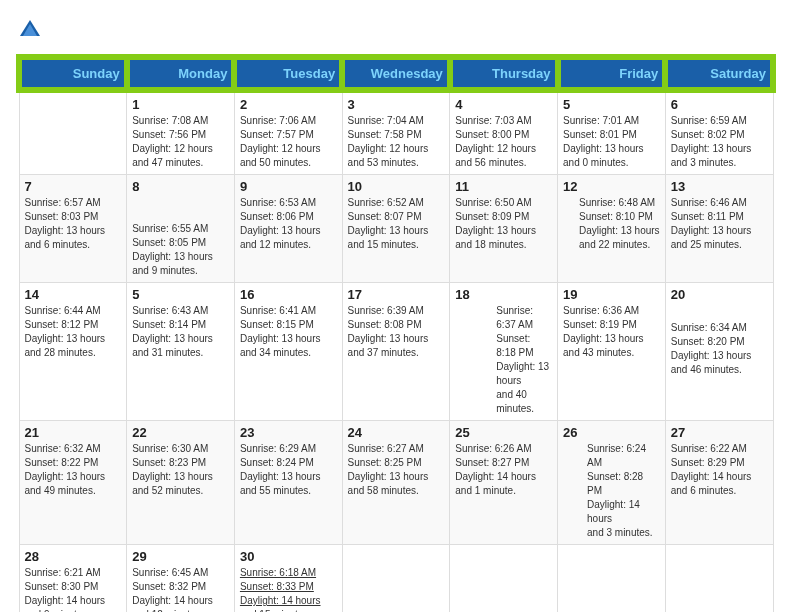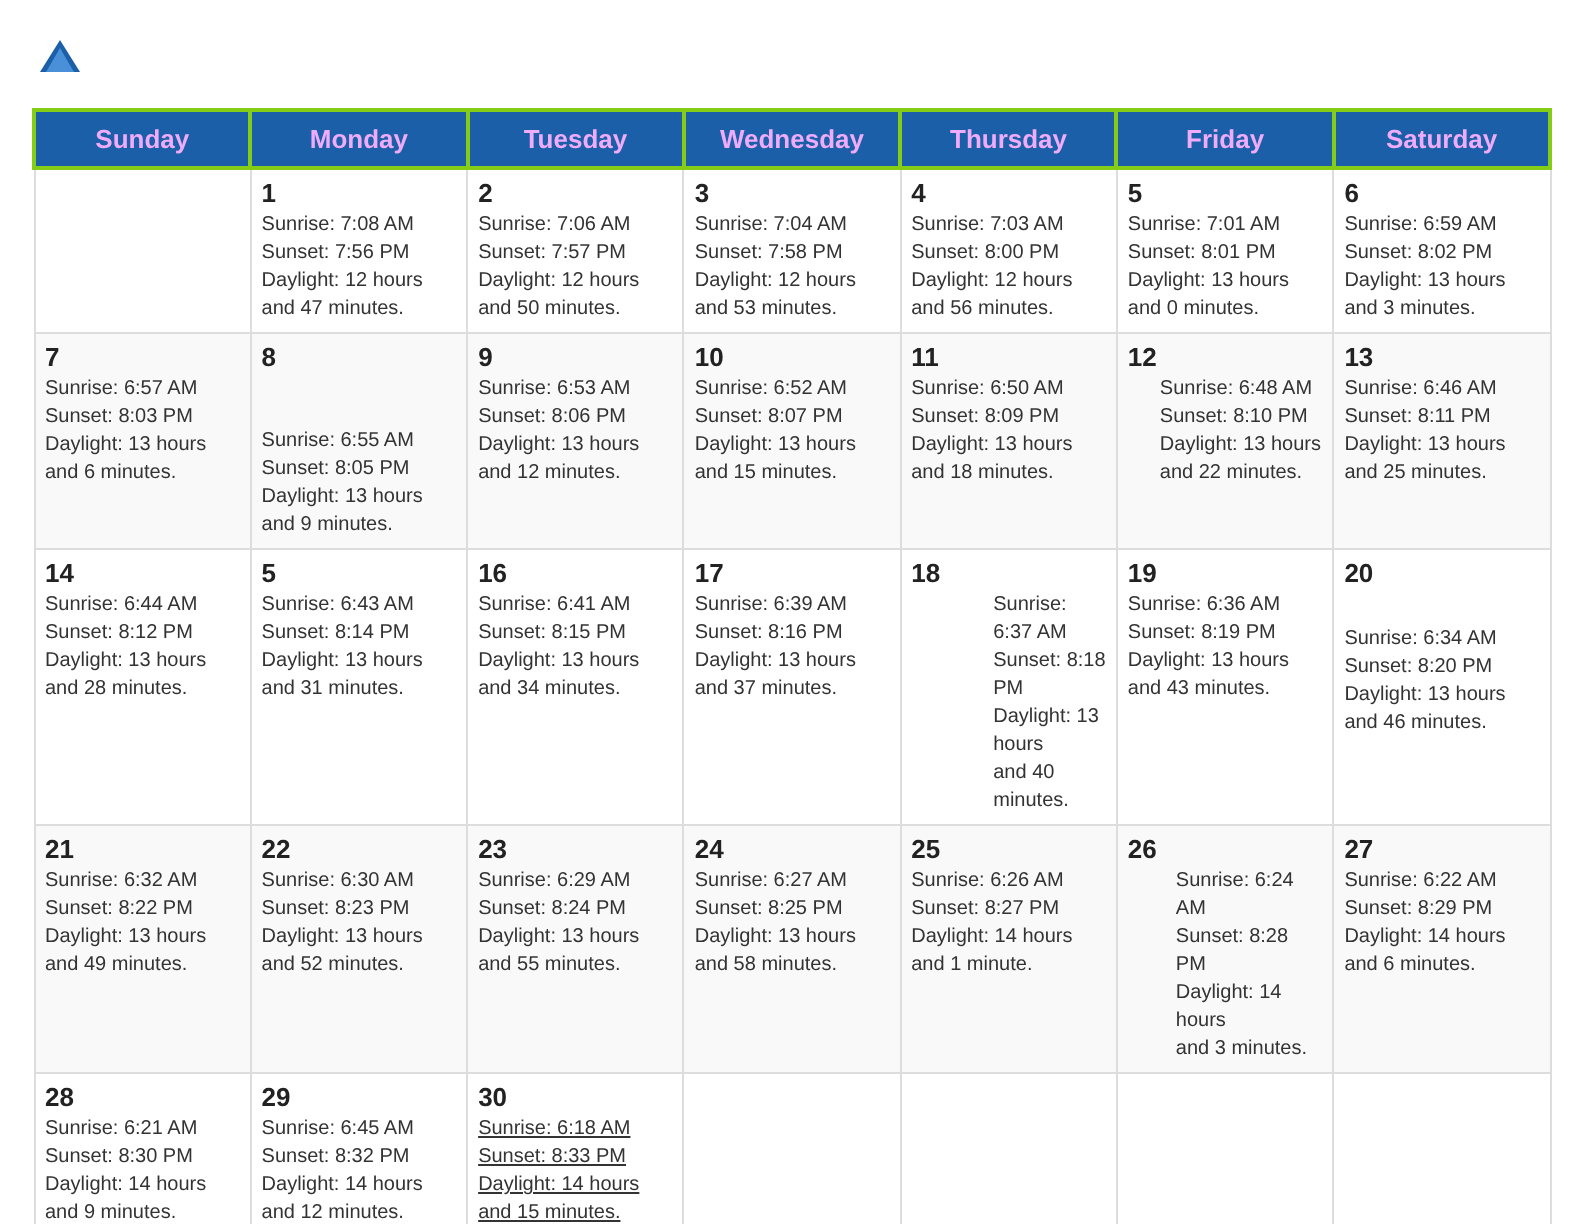--- a/index.html
+++ b/index.html
@@ -31,26 +31,26 @@
     .calendar-title { font-size: 36px; font-weight: bold; color: #222; }
     .calendar-subtitle { font-size: 16px; color: #444; }
 
     .calendar-table {
       width: 100%;
       border-collapse: collapse;
       border: 1px solid #ccc;
     }
     .calendar-table th {
       background-color: #1a5fa8;
-      color: #f0abfc;
+      color: #7dd3fc;
       font-size: 13px;
       font-weight: bold;
       padding: 6px 4px;
-      text-align: center;
-      border: 2px solid #84cc16;
+      text-align: right;
+      border: 6px solid #84cc16;
     }
     .calendar-table td {
       vertical-align: top;
       border: 1px solid #ddd;
       padding: 4px 5px;
       width: calc(100% / 7);
       min-height: 80px;
       background: #fff;
     }
     .calendar-table tr:nth-child(even) td {
@@ -216,21 +216,21 @@
         <td>
           <span class="day-number">16</span>
           <div class="day-info" style="white-space: pre-line;">Sunrise: 6:41 AM
 Sunset: 8:15 PM
 Daylight: 13 hours
 and 34 minutes.</div>
         </td>
         <td>
           <span class="day-number">17</span>
           <div class="day-info" style="white-space: pre-line;">Sunrise: 6:39 AM
-Sunset: 8:16 PM
+Sunset: 8:08 PM
 Daylight: 13 hours
 and 37 minutes.</div>
         </td>
         <td>
           <span class="day-number">18</span>
           <div class="day-info" style="white-space: pre-line; margin-left: 41px;">Sunrise: 6:37 AM
 Sunset: 8:18 PM
 Daylight: 13 hours
 and 40 minutes.</div>
         </td>

